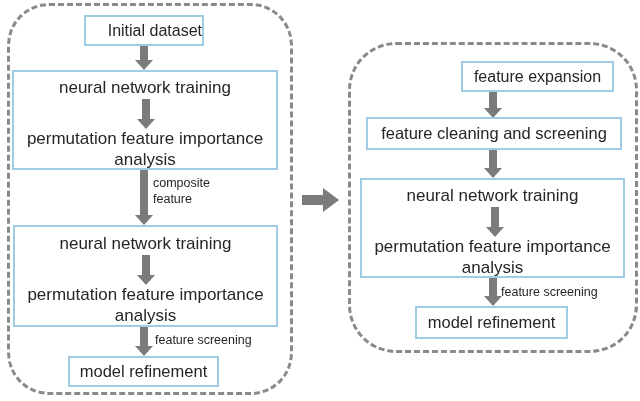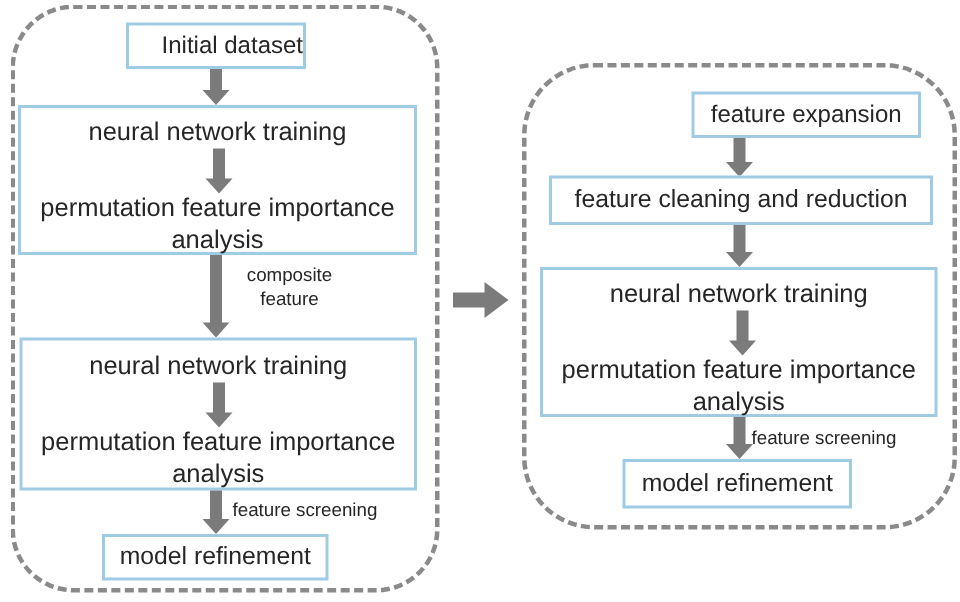--- a/index.html
+++ b/index.html
@@ -30,21 +30,21 @@
     box-sizing:border-box;
   }
   .gtext{
     position:absolute;left:0;right:0;text-align:center;font-size:17px;line-height:21px;
   }
   .fs16{font-size:16px;}
   .fs17{font-size:16.5px;}
   .edge-label{
     position:absolute;font-size:12.5px;line-height:15.5px;white-space:nowrap;
   }
-  .edge-label.wrap{white-space:normal;width:80px;text-align:center;}
+  .edge-label.wrap{white-space:normal;width:80px;}
   .varrow{position:absolute;width:18px;}
   .varrow .stem{
     position:absolute;left:5px;top:0;bottom:9px;width:8px;background:var(--arrow);
   }
   .varrow .head{
     position:absolute;left:0;bottom:0;width:0;height:0;
     border-left:9px solid transparent;border-right:9px solid transparent;
     border-top:10px solid var(--arrow);
   }
   .harrow{position:absolute;left:302px;top:188px;width:37px;height:24px;}
@@ -120,21 +120,21 @@
   <div class="node fs16" style="left:417px;top:61px;width:153px;height:31px;margin-left:44px;">
     <span>feature expansion</span>
   </div>
 
   <div class="varrow" style="left:484px;top:92px;height:26px;">
       <i class="stem"></i>
       <i class="head"></i>
     </div>
 
   <div class="node fs17" style="left:366px;top:117px;width:256px;height:33px;">
-    <span>feature cleaning and reduction</span>
+    <span>feature cleaning and screening</span>
   </div>
 
   <div class="varrow" style="left:484px;top:150px;height:28px;">
       <i class="stem"></i>
       <i class="head"></i>
     </div>
 
   <div class="group" style="left:360px;top:178px;width:265px;height:100px;">
     <div class="gtext" style="top:5px;">neural network training</div>
     <div class="varrow" style="left:124px;top:27px;height:30px;">

